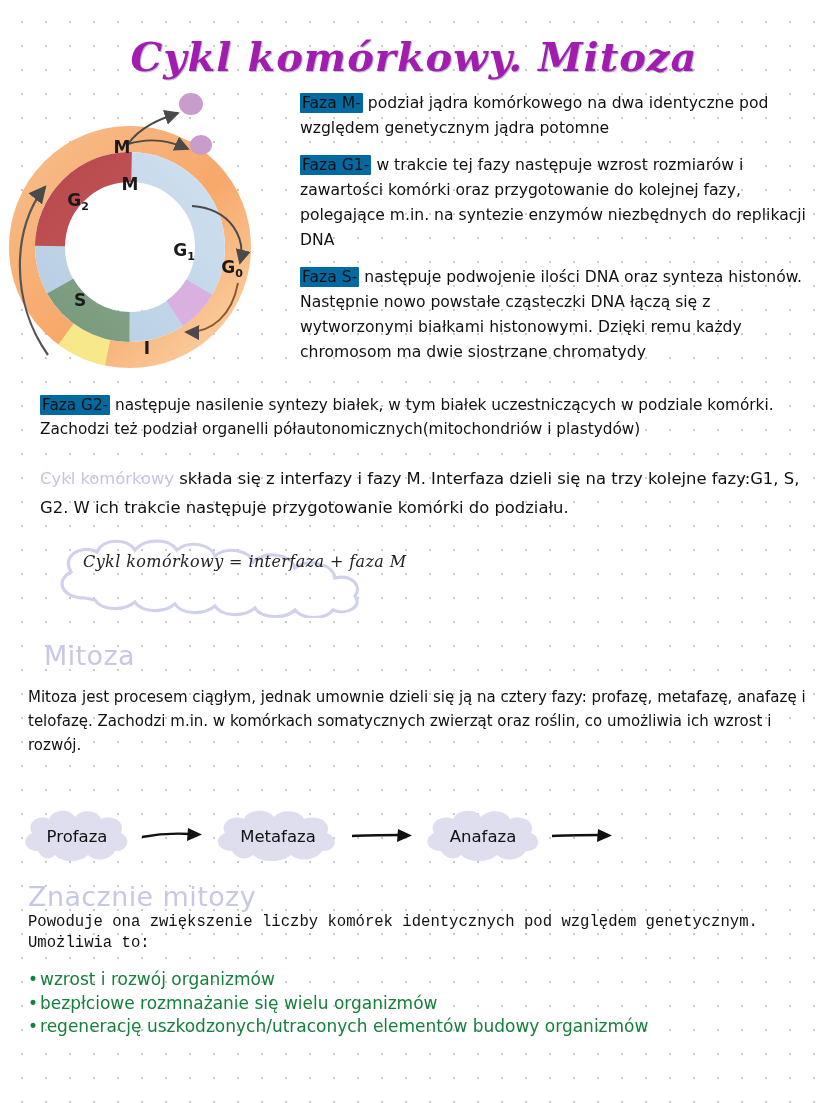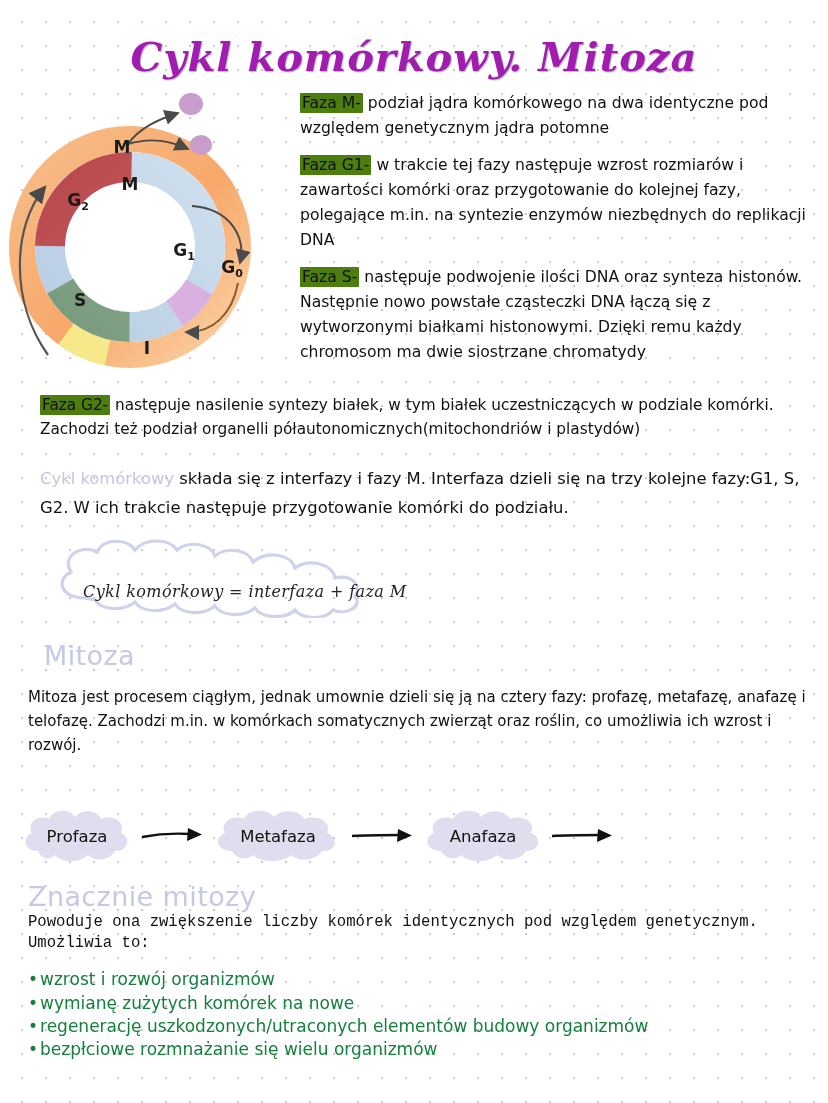--- a/index.html
+++ b/index.html
@@ -51,21 +51,21 @@
     padding-top: 4px;
   }
 
   .para {
     font-size: 15.6px;
     line-height: 1.62;
     color: #111111;
     margin: 0 0 11px 0;
   }
   .hl {
-    background: #4d7c0f;
+    background: #0369a1;
     padding: 1px 2px;
     border-radius: 1px;
   }
 
   
   .wide {
     padding: 0 22px 0 40px;
   }
   .para-g2 {
     font-size: 15.3px;
@@ -85,21 +85,21 @@
   .cloud-note {
     position: relative;
     width: 400px;
     height: 82px;
     margin: 14px 0 0 45px;
   }
   .cloud-note svg { position: absolute; inset: 0; }
   .cloud-note .hand {
     position: absolute;
     left: 38px;
-    top: 46px;
+    top: 16px;
     font-family: "DejaVu Serif", serif;
     font-style: italic;
     font-size: 16px;
     color: #232323;
     letter-spacing: 0.4px;
     white-space: nowrap;
   }
 
   
   .h-lav {
@@ -324,17 +324,16 @@
     </svg>
   </div>
 
 </div>
 
 <div class="bottom">
   <h2 class="h-lav">Znacznie mitozy</h2>
   <p class="para-znacz">Powoduje ona zwiększenie liczby komórek identycznych pod względem genetycznym. Umożliwia to:</p>
   <ul class="bullets">
     <li>wzrost i rozwój organizmów</li>
-    <li>wymianę zużytych komórek na nowe</li>
+    <li>bezpłciowe rozmnażanie się wielu organizmów</li>
     <li>regenerację uszkodzonych/utraconych elementów budowy organizmów</li>
-    <li>bezpłciowe rozmnażanie się wielu organizmów</li>
   </ul>
 </div>
 
 </body></html>

